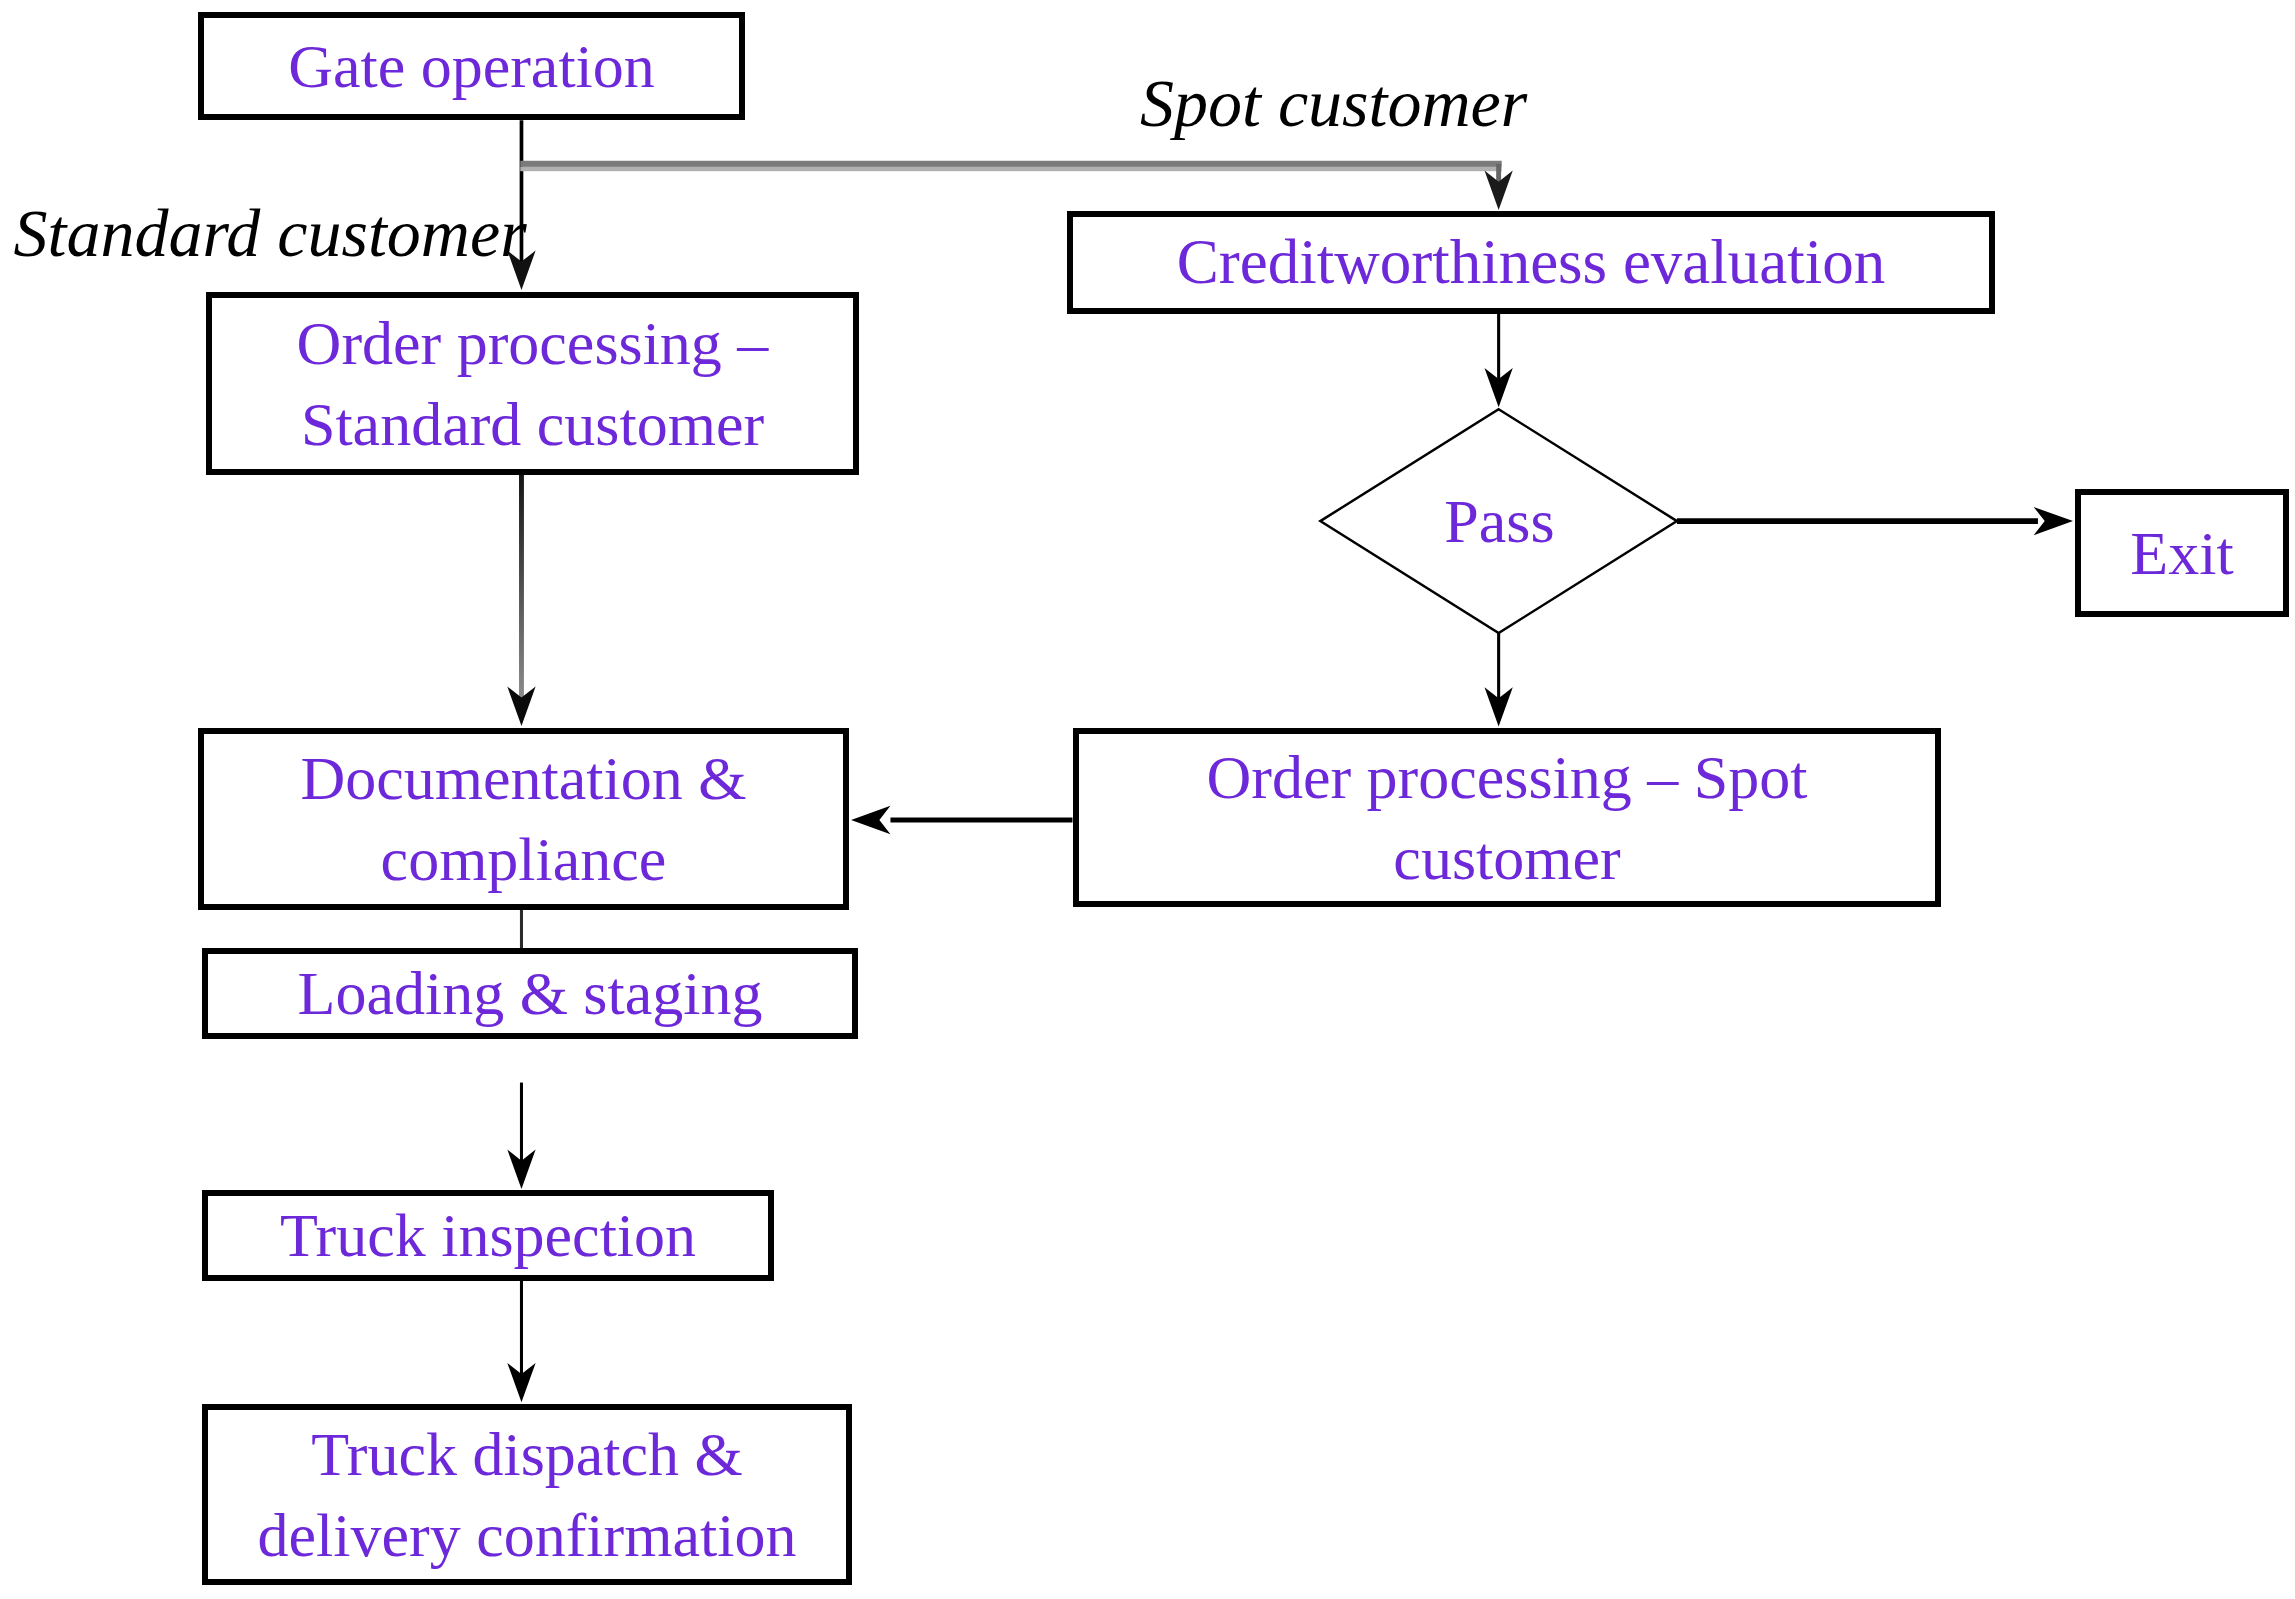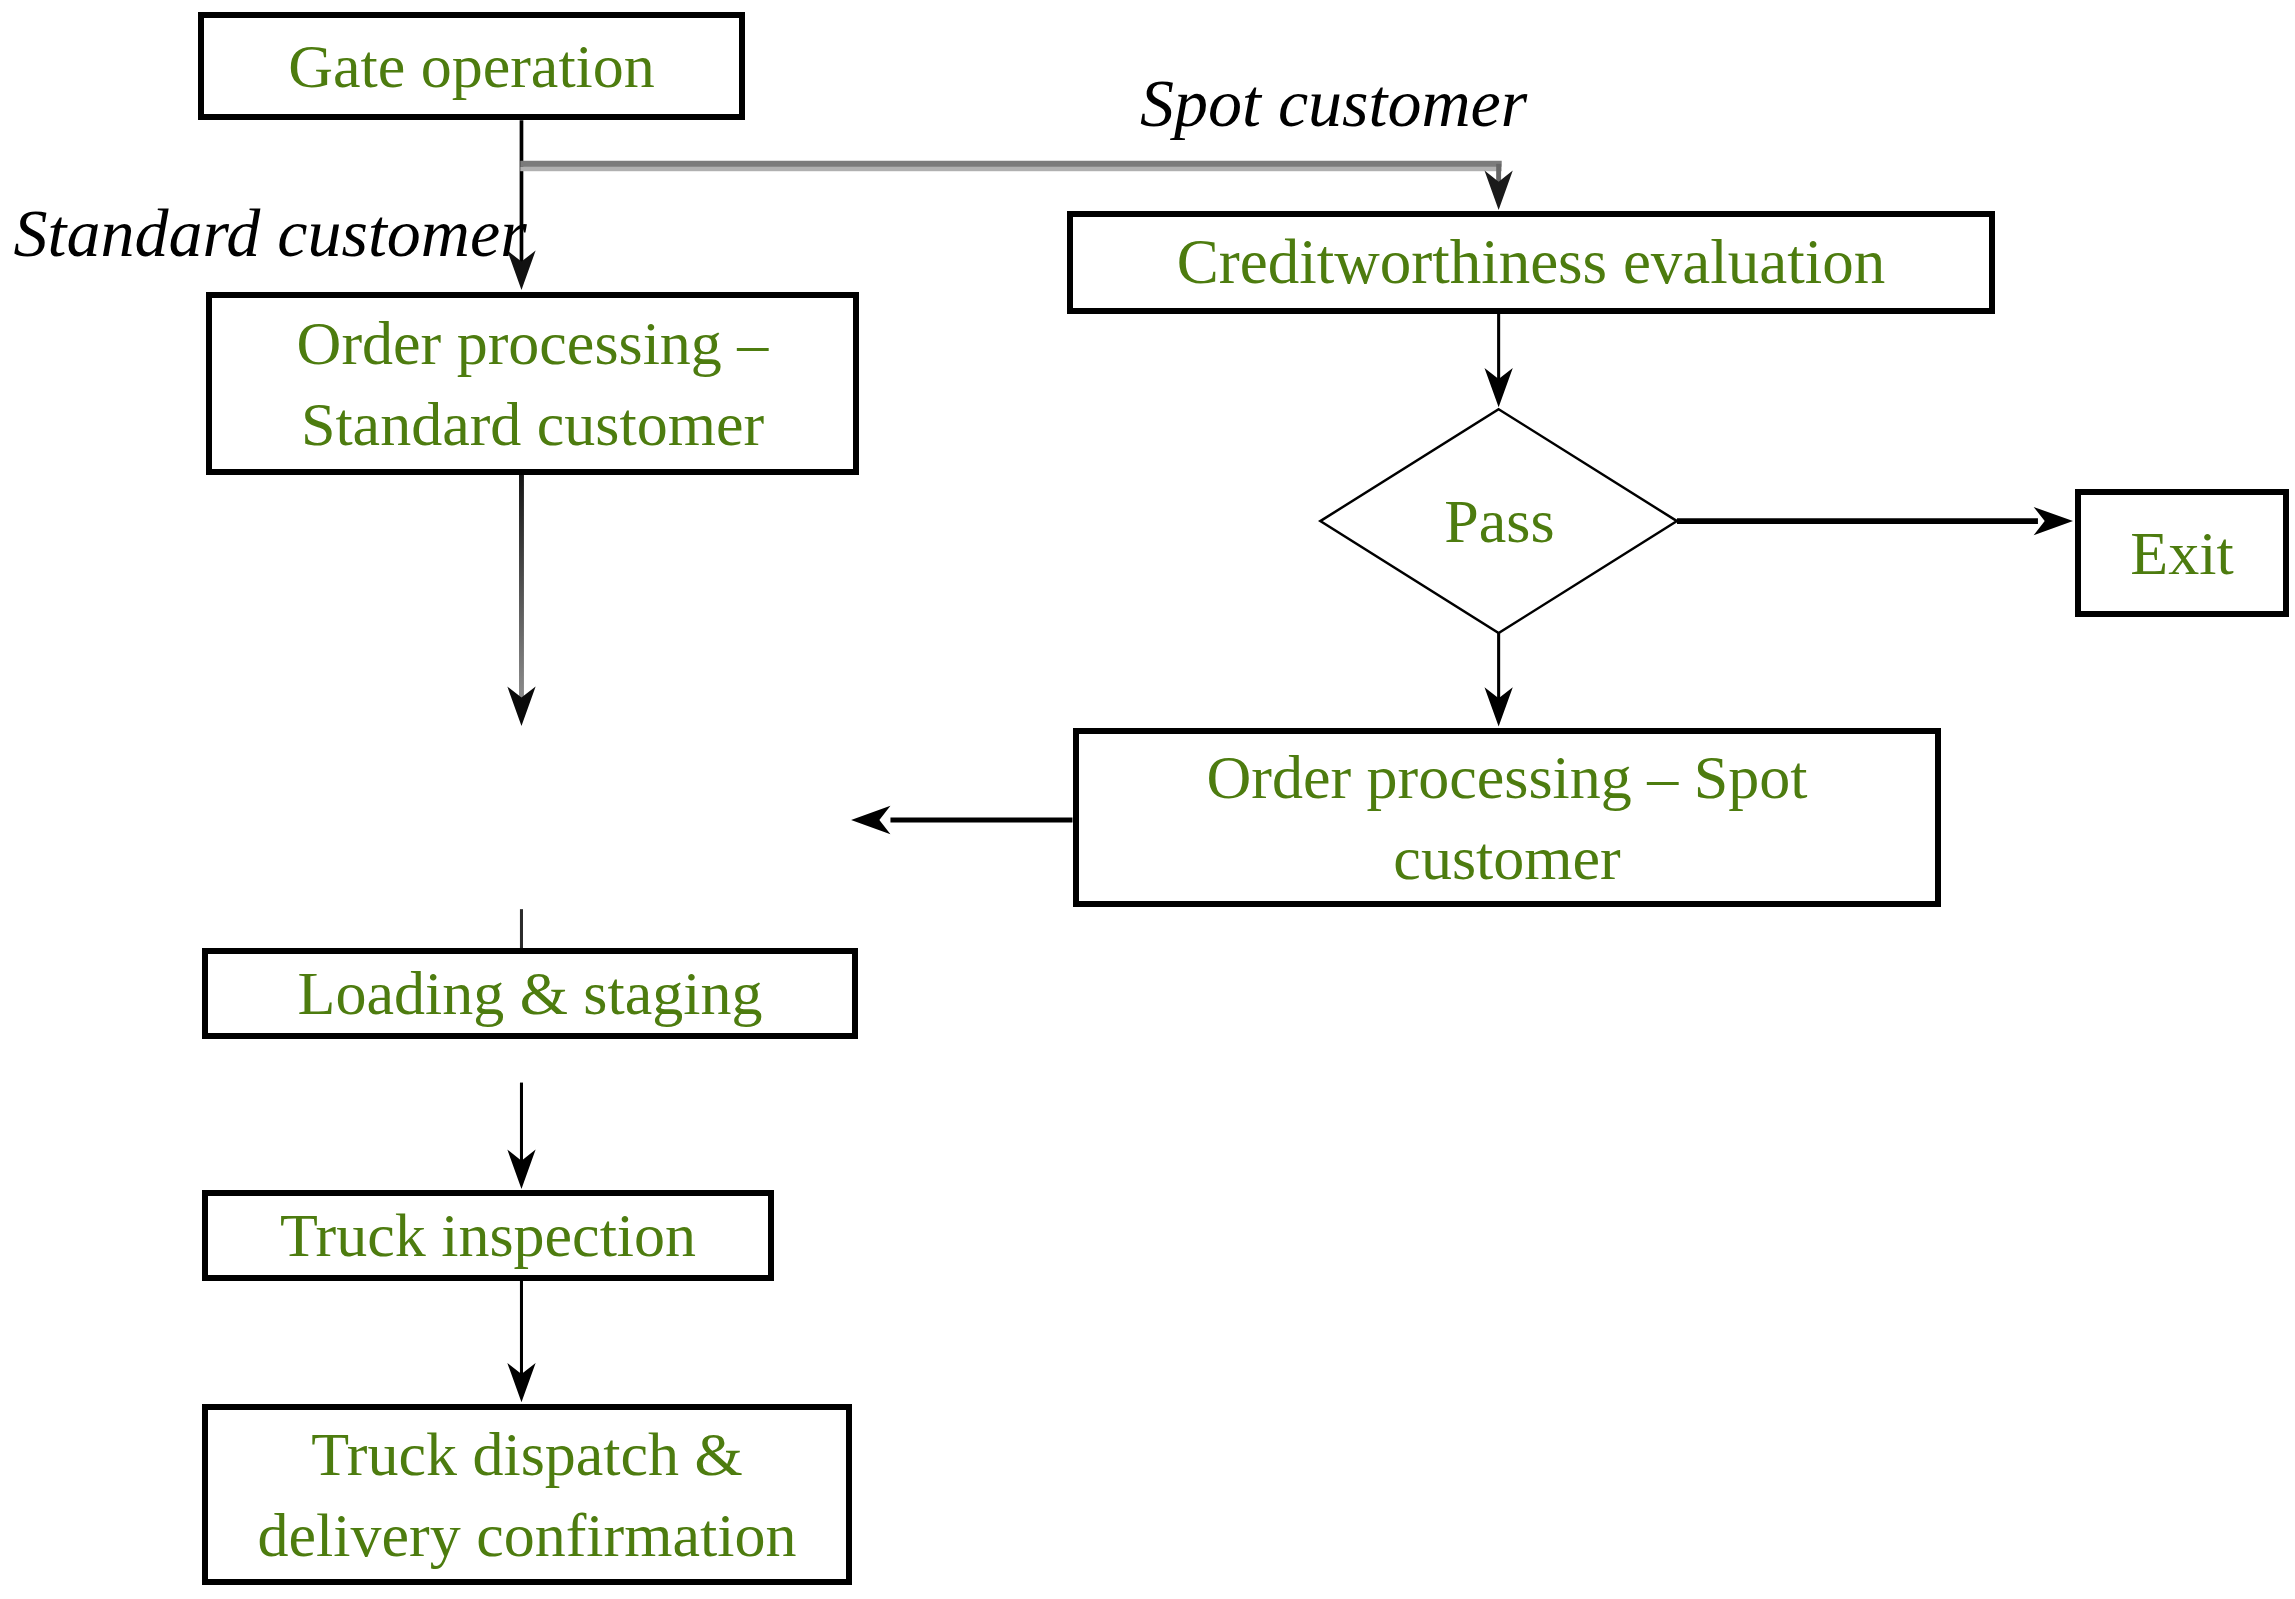--- a/index.html
+++ b/index.html
@@ -21,21 +21,21 @@
     display: flex;
     align-items: center;
     justify-content: center;
     text-align: center;
     z-index: 2;
   }
   .node-label {
     font-size: 62px;
     line-height: 1.3;
     white-space: pre-line;
-    color: #4d7c0f;
+    color: #6d28d9;
   }
   .node-gate          { left: 198px;  top: 12.3px;   width: 547px;  height: 108px; }
   .node-order-std     { left: 198px;  top: 292px;  width: 653px; height: 183px; margin-left: 8px; }
   .node-credit        { left: 1067px; top: 211px;  width: 928px; height: 103px; }
   .node-credit .node-label { font-size: 63px; }
   .node-exit          { left: 2075px; top: 489px;  width: 214px;  height: 128px; }
   .node-order-spot    { left: 1073px; top: 728px; width: 868px; height: 179px; }
   .node-doc           { left: 198px;  top: 728px; width: 651px; height: 182px; }
   .node-loading       { left: 202px;  top: 948px; width: 656px; height: 91px; }
   .node-inspection    { left: 202px;  top: 1190px; width: 572px; height: 91px; }
@@ -125,20 +125,24 @@
 
   <div class="node node-exit">
     <span class="node-label">Exit</span>
   </div>
 
   <div class="node node-order-spot">
     <span class="node-label">Order processing – Spot
 customer</span>
   </div>
 
+  <div class="node node-doc">
+    <span class="node-label">Documentation &amp;
+compliance</span>
+  </div>
 
   <div class="node node-loading">
     <span class="node-label">Loading &amp; staging</span>
   </div>
 
   <div class="node node-inspection">
     <span class="node-label">Truck inspection</span>
   </div>
 
   <div class="node node-dispatch">

